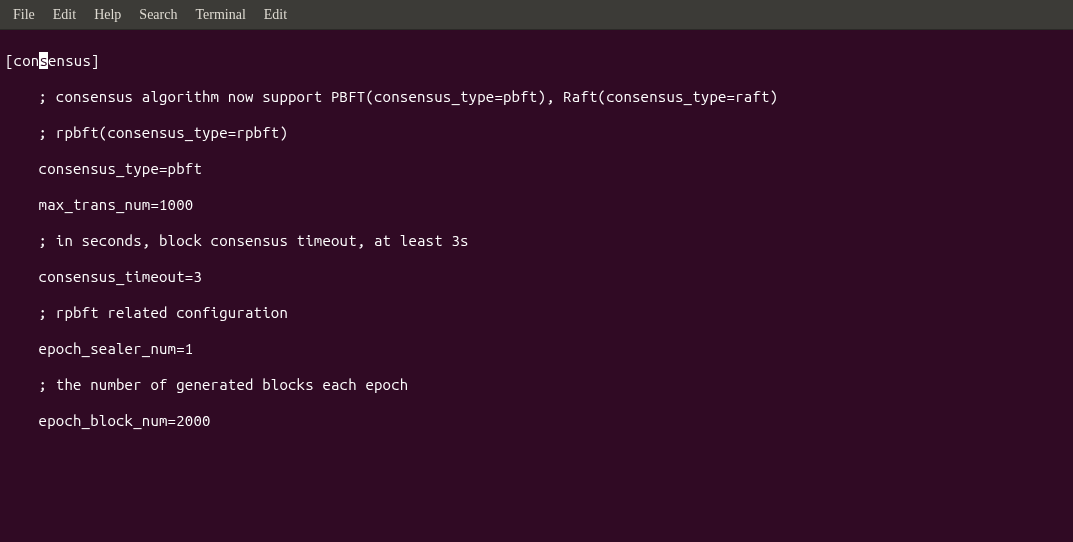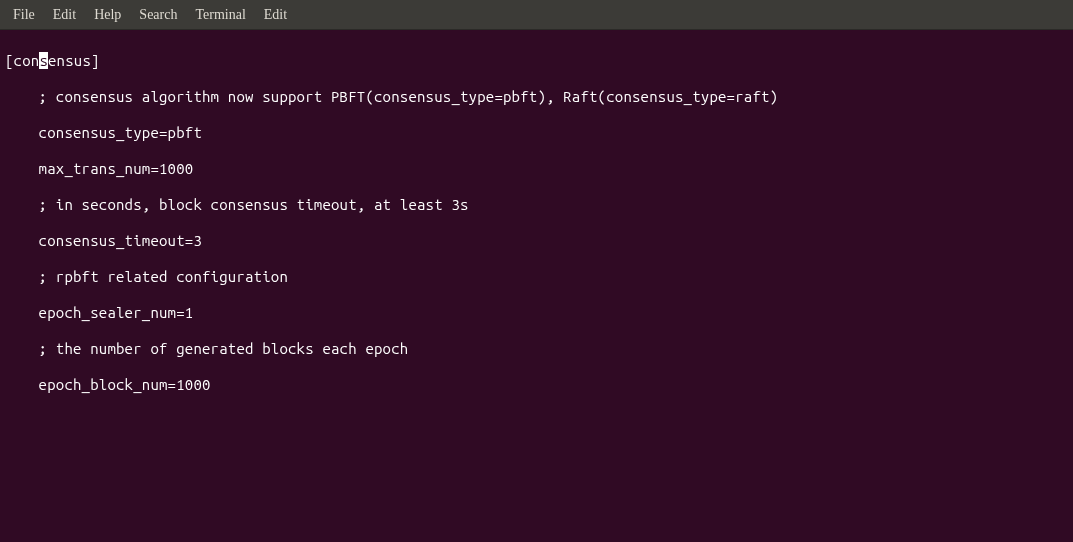--- a/index.html
+++ b/index.html
@@ -47,28 +47,29 @@
   <div class="menu-item">Edit</div>
   <div class="menu-item">Help</div>
   <div class="menu-item">Search</div>
   <div class="menu-item">Terminal</div>
   <div class="menu-item">Edit</div>
 </div>
 
 <div class="terminal">
 <div><span>[con</span><span class="cursor">s</span><span>ensus]</span></div>
 <div><span class="indent"></span><span>; consensus algorithm now support PBFT(consensus_type=pbft), Raft(consensus_type=raft)</span></div>
+<div><span class="indent"></span><span>; rpbft(consensus_type=rpbft)</span></div>
 <div><span class="indent"></span><span>consensus_type=pbft</span></div>
 <div><span class="indent"></span><span>max_trans_num=1000</span></div>
 <div><span class="indent"></span><span>; in seconds, block consensus timeout, at least 3s</span></div>
 <div><span class="indent"></span><span>consensus_timeout=3</span></div>
 <div><span class="indent"></span><span>; rpbft related configuration</span></div>
 <div><span class="indent"></span><span>epoch_sealer_num=1</span></div>
 <div><span class="indent"></span><span>; the number of generated blocks each epoch</span></div>
-<div><span class="indent"></span><span>epoch_block_num=1000</span></div>
+<div><span class="indent"></span><span>epoch_block_num=2000</span></div>
 
 
 <div><span></span></div>
 
 
 
 
 
 
 

